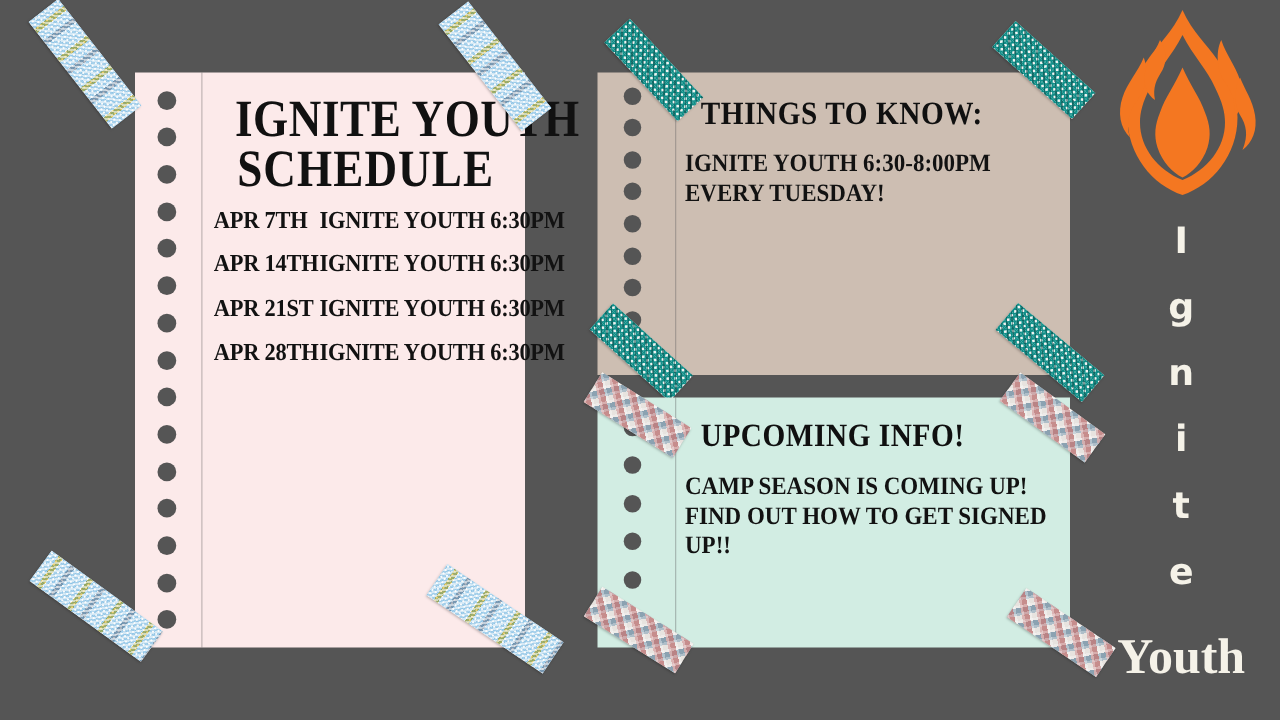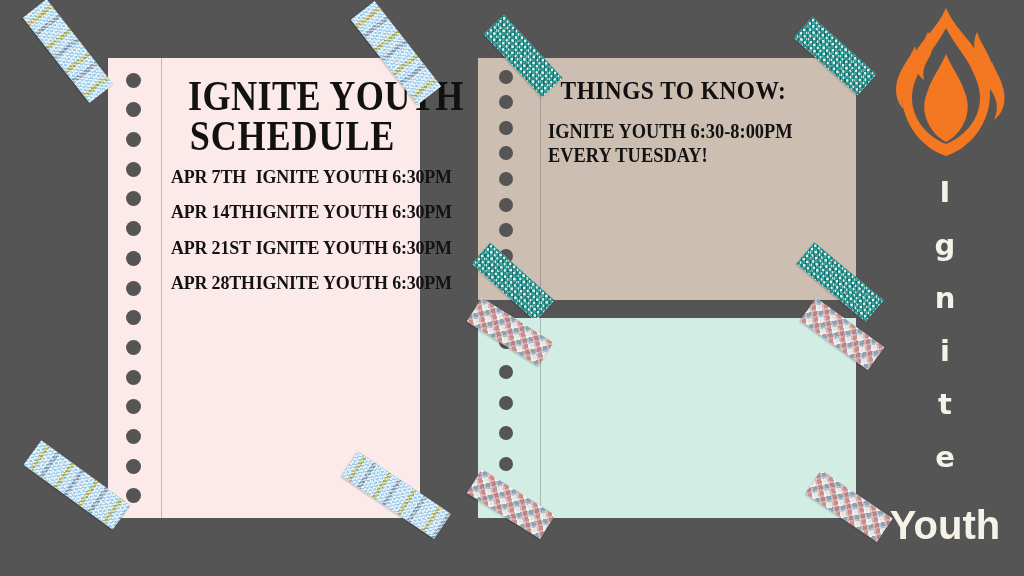--- a/index.html
+++ b/index.html
@@ -259,21 +259,21 @@
     line-height: 53px;
     letter-spacing: 0;
   }
   #brand-ignite span { display: block; }
   #brand-youth {
     position: absolute;
     left: 0;
     top: 505px;
     width: 158px;
     text-align: center;
-    font-family: Liberation Sans, sans-serif;
+    font-family: Liberation Serif, serif;
     font-weight: 700;
     color: #F5F2E8;
     font-size: 40px;
     line-height: 1;
   }
 </style>
 </head>
 <body>
 
 <div id="poster">
@@ -346,20 +346,28 @@
   <div class="card" id="card-upcoming">
     <div class="holes" id="holes-upcoming">
         <i></i>
         <i></i>
         <i></i>
         <i></i>
         <i></i>
         <i></i>
       </div>
     <div class="margin-line"></div>
+    <div class="content">
+      <div class="note-heading">UPCOMING INFO!</div>
+      <div class="note-body" id="upcoming-body">
+          <div>CAMP SEASON IS COMING UP!</div>
+          <div>FIND OUT HOW TO GET SIGNED</div>
+          <div>UP!!</div>
+        </div>
+    </div>
   </div>
 
   <div class="tape tape-plaid" style="left:468px; top:318px; width:84px; height:28px; transform:rotate(32deg);"></div>
   <div class="tape tape-plaid" style="left:800px; top:320px; width:84px; height:28px; transform:rotate(36deg);"></div>
   <div class="tape tape-plaid" style="left:468px; top:490px; width:86px; height:28px; transform:rotate(32deg);"></div>
   <div class="tape tape-plaid" style="left:806px; top:492px; width:86px; height:28px; transform:rotate(34deg);"></div>
 
   <div id="brand">
     <svg id="flame-logo" viewBox="0 0 132 160" xmlns="http://www.w3.org/2000/svg">
       <g fill="#F47721">

